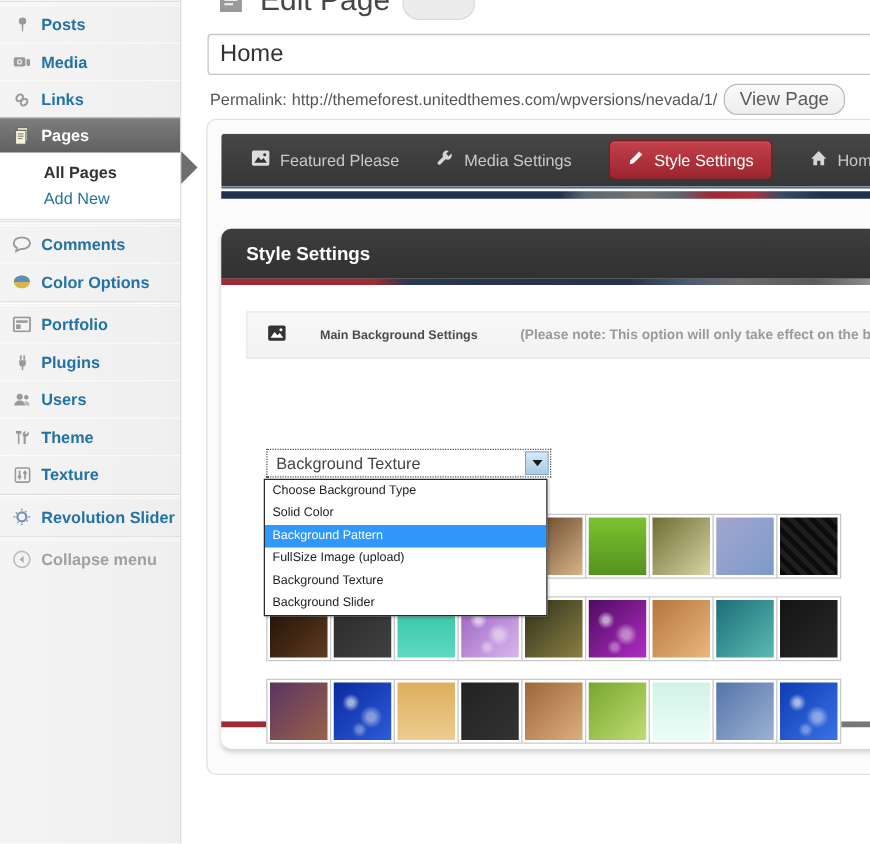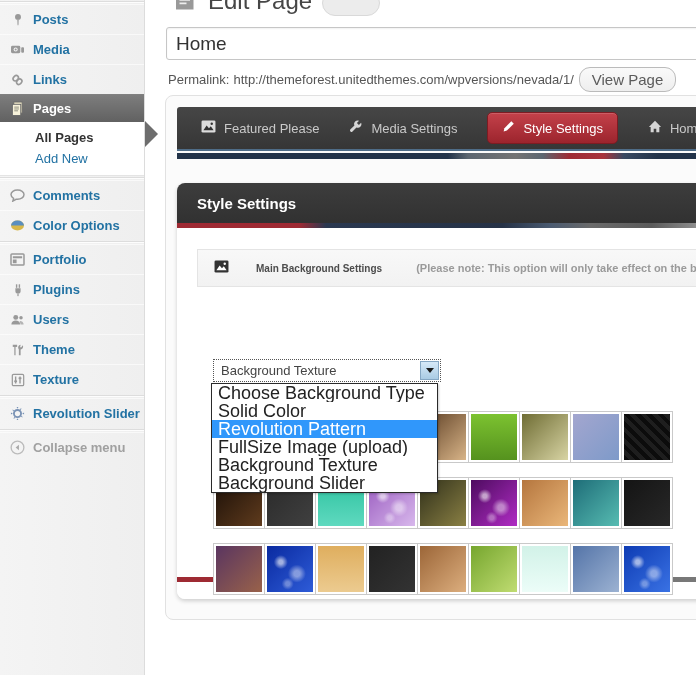--- a/index.html
+++ b/index.html
@@ -117,21 +117,21 @@
     width:19px; height:19px; margin-right:1px;
     background:linear-gradient(#d6e9f8,#a9cbe4); border:1px solid #85a7c4;
     display:flex; align-items:center; justify-content:center;
   }
   #select-arrow-button .tri { width:0; height:0; border-left:4px solid transparent; border-right:4px solid transparent; border-top:5px solid #1a1a1a; }
   
   #dropdown {
     position:absolute; left:34px; top:155px; width:227px; z-index:50;
     background:#fff; border:1px solid #2a2a2a; box-shadow:1px 1px 2px rgba(0,0,0,.2);
   }
-  .opt { height:18px; line-height:18px; padding-left:6px; font-size:18px; color:#222; cursor:pointer; white-space:nowrap; overflow:hidden; }
+  .opt { height:18px; line-height:18px; padding-left:6px; font-size:10px; color:#222; cursor:pointer; white-space:nowrap; overflow:hidden; }
   
   #pattern-grid {
     position:absolute; left:36px; top:183px;
     display:grid; grid-template-columns:repeat(9,46px); column-gap:5px; row-gap:14px;
   }
   .cell { width:52px; height:52px; background:#fff; border:1px solid #c9c9c9; padding:2px; cursor:pointer; }
   .cell .thumb { width:46px; height:46px; }
 </style>
 </head>
 <body>
@@ -359,21 +359,21 @@
         <div id="bg-select">
           <span class="val">Background Texture</span>
           <span id="select-arrow-button">
               <span class="tri"></span>
             </span>
         </div>
 
         <div id="dropdown">
             <div class="opt">Choose Background Type</div>
             <div class="opt">Solid Color</div>
-            <div class="opt" style="background: rgb(48, 151, 251); color: rgb(255, 255, 255);">Revolution Pattern</div>
+            <div class="opt" style="background: rgb(48, 151, 251); color: rgb(255, 255, 255);">Background Pattern</div>
             <div class="opt">FullSize Image (upload)</div>
             <div class="opt">Background Texture</div>
             <div class="opt">Background Slider</div>
           </div>
 
         <div id="pattern-grid">
             <div class="cell">
               <div class="thumb" style="background: linear-gradient(135deg, rgb(90, 90, 90), rgb(122, 122, 122));"></div>
             </div>
             <div class="cell">

